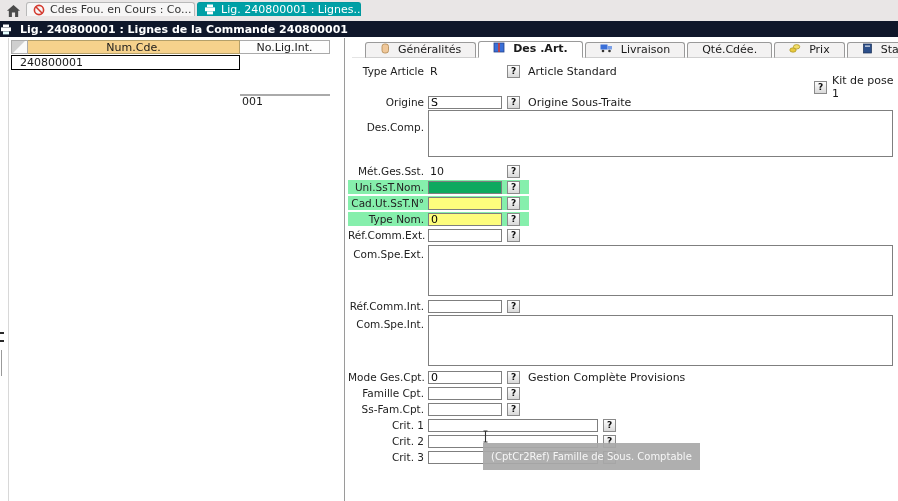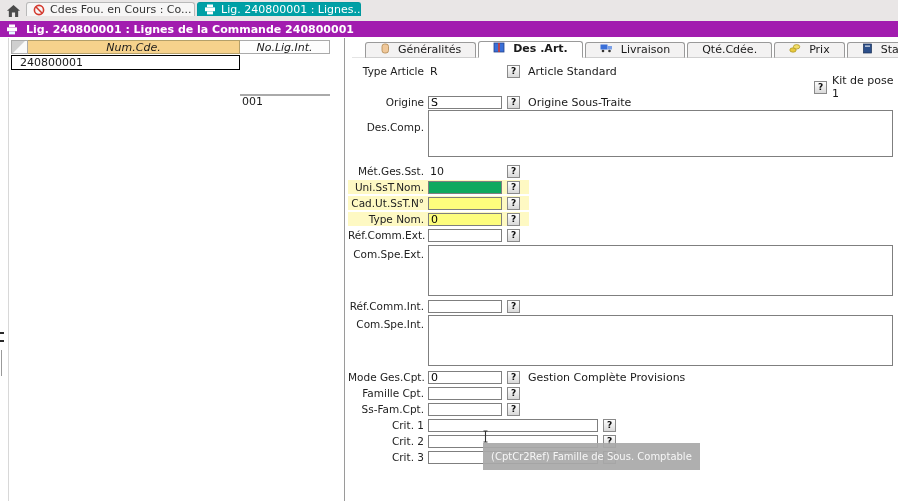--- a/index.html
+++ b/index.html
@@ -11,31 +11,31 @@
   .tabbar { position:absolute; left:0; top:0; width:898px; height:21px; background:#e9e6e6; }
   .home-btn { position:absolute; left:4px; top:2px; width:19px; height:18px;
               display:flex; align-items:center; justify-content:center; cursor:default; }
   .btab { position:absolute; top:2px; height:14px; display:flex; align-items:center; gap:5px;
           padding:0 6px; border:1px solid #b9b9b9; border-bottom:none; border-radius:3px 3px 0 0;
           background:#f7f6f6; color:#333; white-space:nowrap; overflow:hidden; }
   .btab.t1 { left:26px; width:169px; }
   .btab.t2 { left:197px; width:164px; background:#00a0a6; border-color:#00989e; color:#fff; }
 
   
-  .titlebar { position:absolute; left:0; top:21px; width:898px; height:16px; background:#a21caf;
-              color:#fff; font-weight:bold; display:flex; align-items:center; gap:8px; padding-left:6px; }
+  .titlebar { position:absolute; left:0; top:21px; width:898px; height:16px; background:#0f172a;
+              color:#fff; font-weight:bold; display:flex; align-items:center; gap:8px; }
 
   
   .edge-mark { position:absolute; left:0; width:4px; height:2px; background:#2a2a2a; }
   .edge-line { position:absolute; left:1px; top:350px; width:1px; height:26px; background:#9a9a9a; }
 
   
   .left-panel { position:absolute; left:8px; top:38px; width:337px; height:463px; background:#fff;
                 border-right:1px solid #9a9a9a; border-left:1px solid #d8d8d8; }
-  .grid-header { position:absolute; left:2px; top:2px; display:flex; height:14px;font-style:italic; }
+  .grid-header { position:absolute; left:2px; top:2px; display:flex; height:14px; }
   .gh-corner { width:17px; border:1px solid #aaa;
                background:linear-gradient(135deg,#cfcfcf 46%,#fafafa 50%); }
   .gh-col1 { width:212px; background:#f6d28c; border:1px solid #b4a06a; border-left:none;
              text-align:center; line-height:13px; }
   .gh-col2 { width:90px; background:#fdfdfd; border:1px solid #aaa; border-left:none;
              text-align:center; line-height:13px; }
   .grid-row { position:absolute; left:2px; top:17px; display:flex; height:15px; }
   .gr-c1 { width:229px; border:1px solid #000; line-height:13px; padding-left:8px; background:#fff; }
   .gr-c2 { width:90px; border:1px solid #aaa; border-left:none; line-height:13px; padding-left:2px; background:#fff;margin-top:39px; }
 
@@ -50,21 +50,21 @@
   
   .frow { position:absolute; left:348px; height:14px; display:flex; align-items:center; }
   .flabel { width:80px; text-align:right; padding-right:4px; font-size:10.5px; color:#222;
             white-space:nowrap; overflow:hidden; }
   .fvalue { width:74px; padding-left:2px; }
   .finput { width:74px; height:13px; border:1px solid #7f7f7f; background:#fff; padding:0 2px;
             font:11px "DejaVu Sans","Liberation Sans",sans-serif; }
   .finput.wide { width:170px; }
   .finput.green { background:#0ea95f; }
   .finput.yellow { background:#fdfd7d; }
-  .row-hl { background:#fef9c3; padding-right:9px; }
+  .row-hl { background:#86efac; padding-right:9px; }
   .qbtn { width:13px; height:13px; margin-left:5px; flex:0 0 13px; border:1px solid #8a8a8a;
           background:linear-gradient(#fefefe,#d9d9d9); display:flex; align-items:center;
           justify-content:center; font-weight:bold; font-size:9px; color:#111; }
   .fdesc { margin-left:8px; white-space:nowrap; }
   .farea { position:absolute; left:428px; width:465px; border:1px solid #7f7f7f; background:#fff;
            resize:none; font:11px "DejaVu Sans","Liberation Sans",sans-serif; padding:1px 2px; }
   .ref-right { position:absolute; left:814px; top:80px; height:14px; display:flex; align-items:center; gap:5px; }
 
   
   .tooltip { position:absolute; left:483px; top:443px; background:rgba(168,168,168,0.92);

